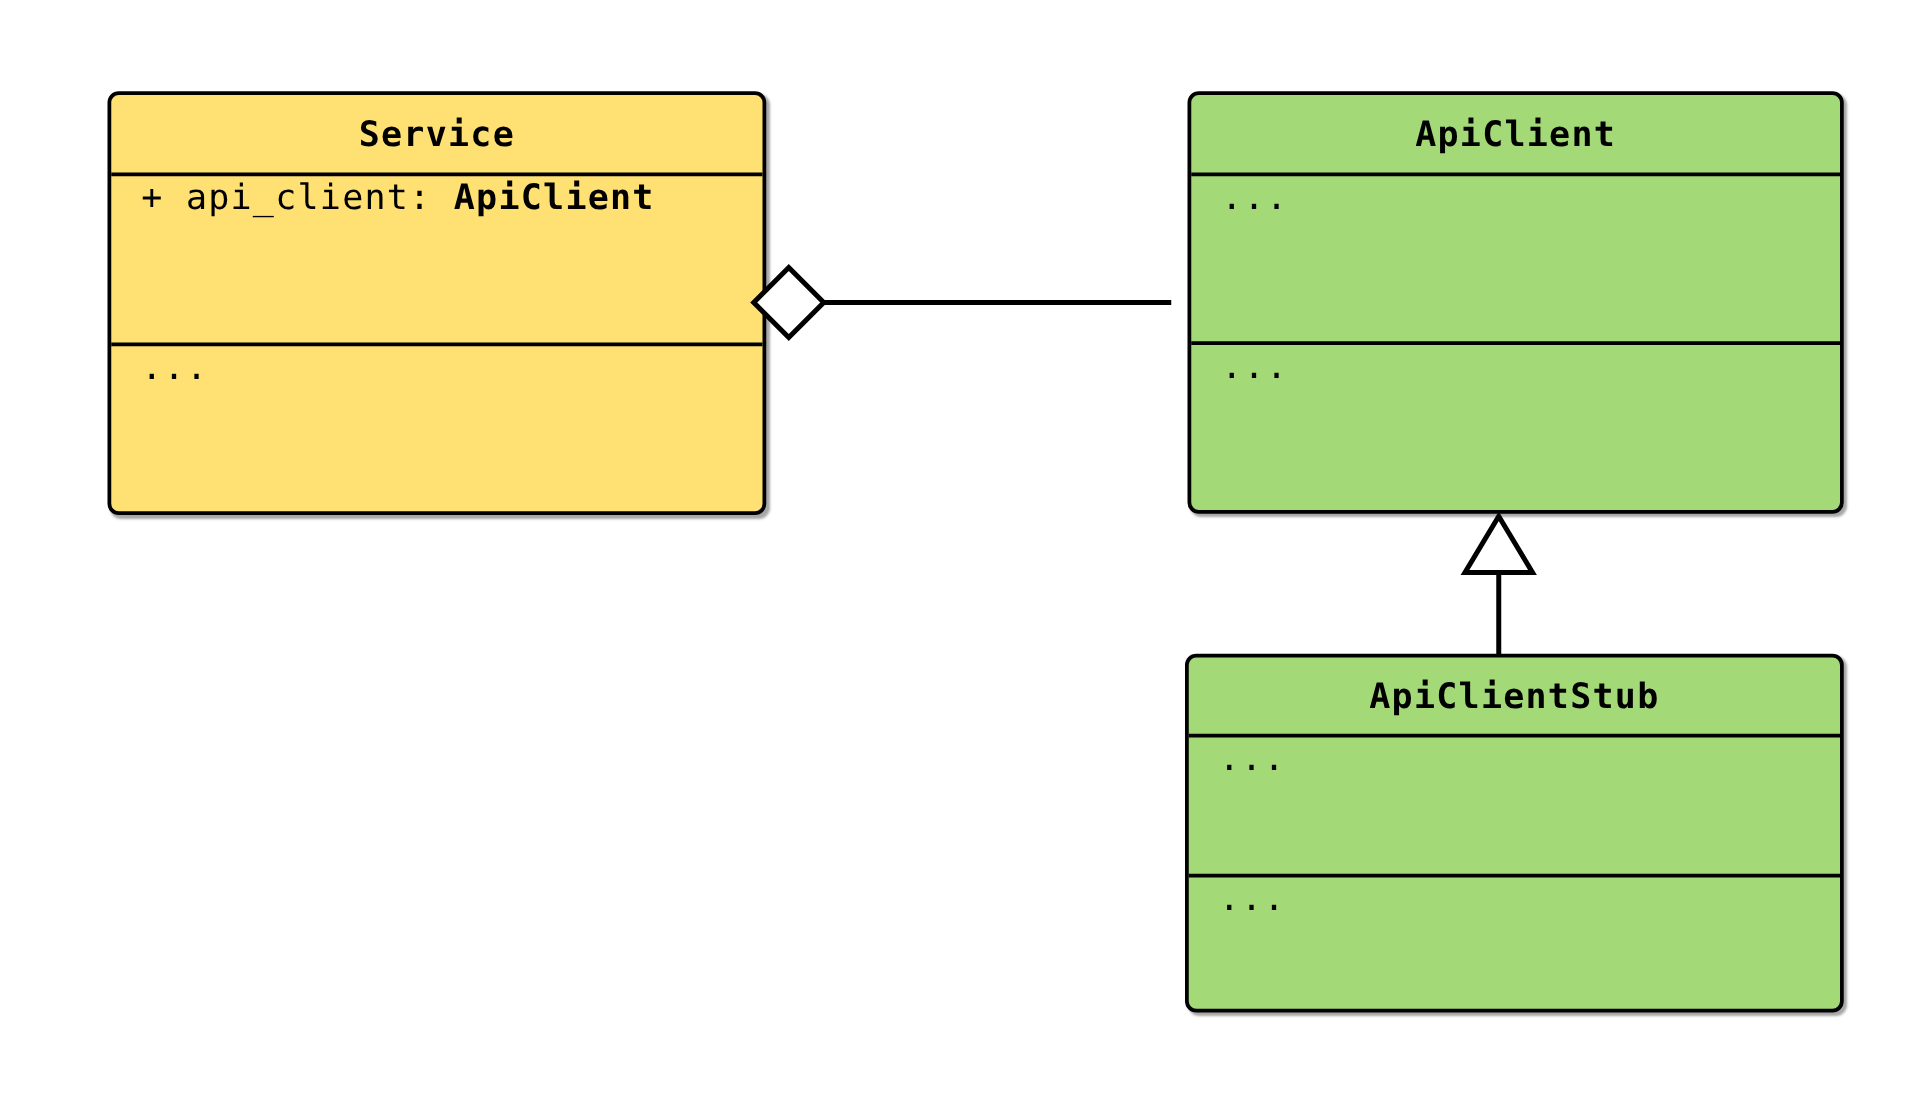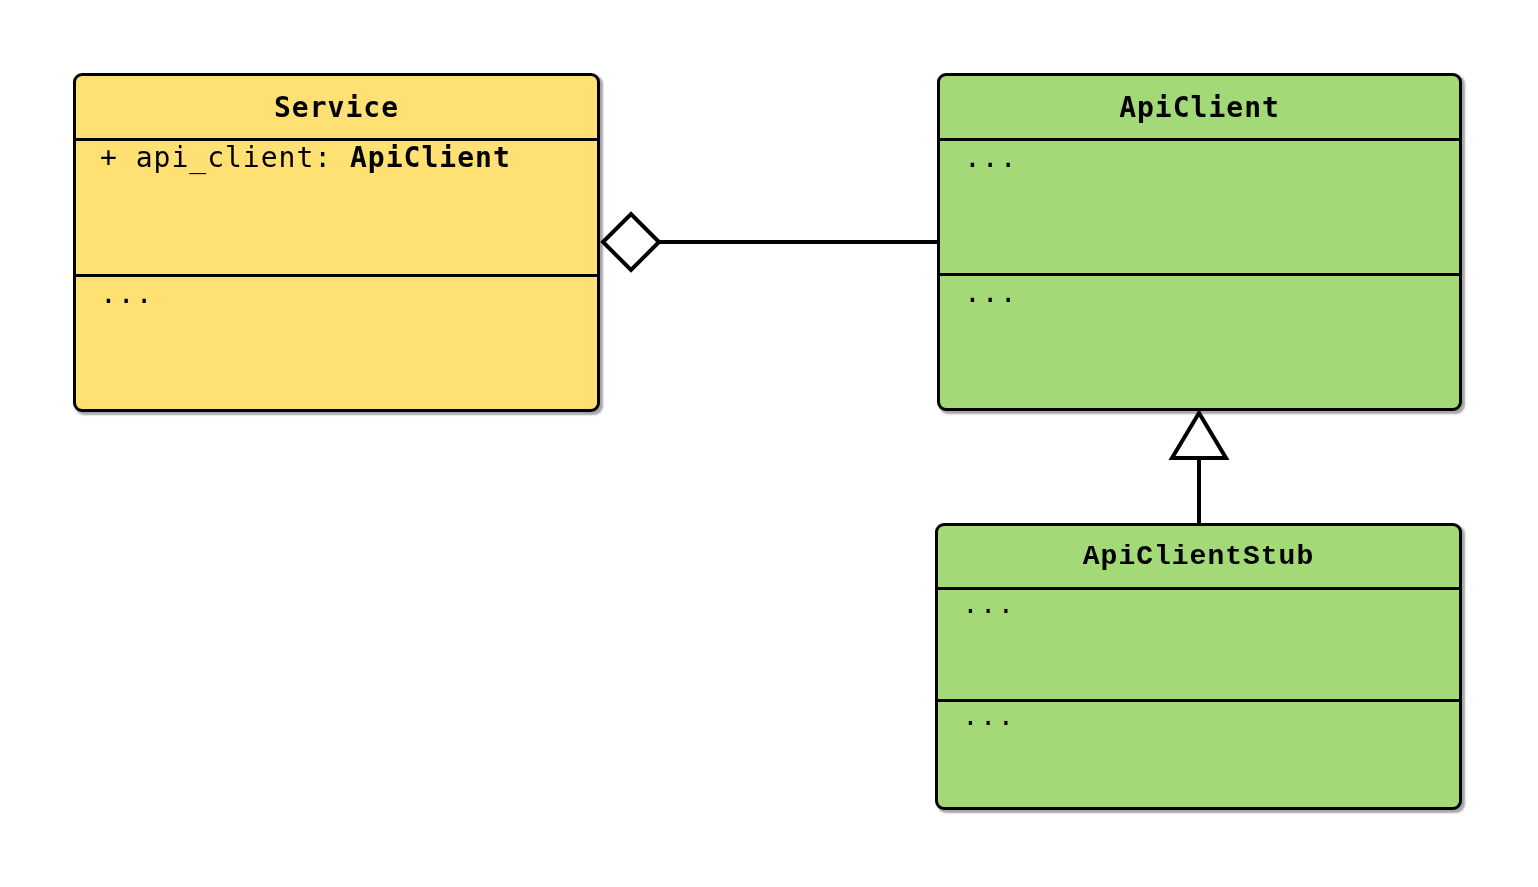--- a/index.html
+++ b/index.html
@@ -17,20 +17,21 @@
     color: #000000;
   }
   .uml-class {
     position: absolute;
     box-sizing: border-box;
     border: 3px solid #000000;
     border-radius: 9px;
     display: flex;
     flex-direction: column;
     box-shadow: 2.5px 2.5px 2px rgba(0,0,0,0.35);
+    margin-left: 13px;
   }
   .cls-header {
     box-sizing: border-box;
     border-bottom: 3.5px solid #000000;
     display: flex;
     align-items: center;
     justify-content: center;
     font-weight: bold;
     font-size: 28px;
     letter-spacing: 1px;
@@ -53,21 +54,21 @@
   .cls-service   { left: 73px;  top: 73px;  width: 527px; height: 339px; }
   .cls-service   .cls-header { height: 65px; }
   .cls-service   .sec-attrs  { height: 136px; }
 
   
   .cls-apiclient { left: 937px; top: 73px;  width: 525px; height: 338px; }
   .cls-apiclient .cls-header { height: 65px; }
   .cls-apiclient .sec-attrs  { height: 135px; }
 
   
-  .cls-apiclientstub { left: 935px; top: 523px; width: 527px; height: 287px; font-family: Liberation Mono, monospace; }
+  .cls-apiclientstub { left: 935px; top: 523px; width: 527px; height: 287px; }
   .cls-apiclientstub .cls-header { height: 64px; }
   .cls-apiclientstub .sec-attrs  { height: 112px; }
 
   .attr-type { font-weight: bold; }
 
   svg.connectors {
     position: absolute;
     left: 0;
     top: 0;
     width: 1538px;

